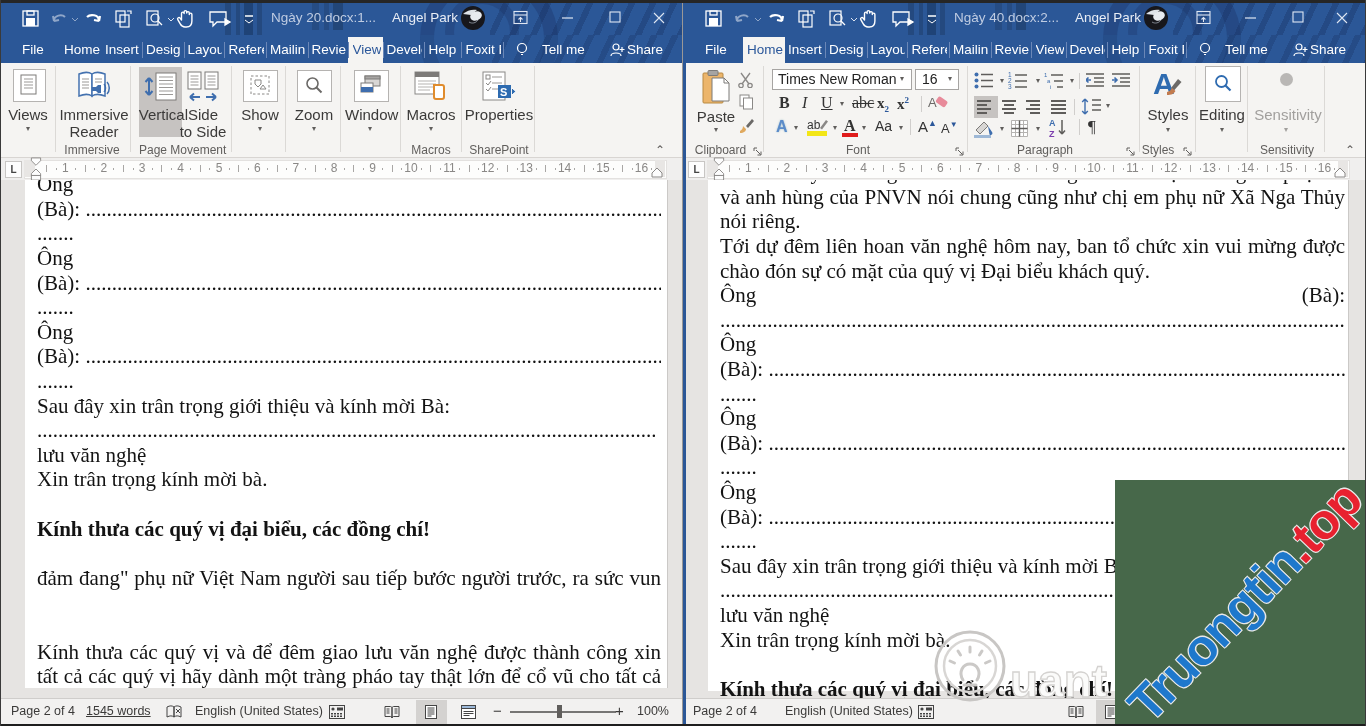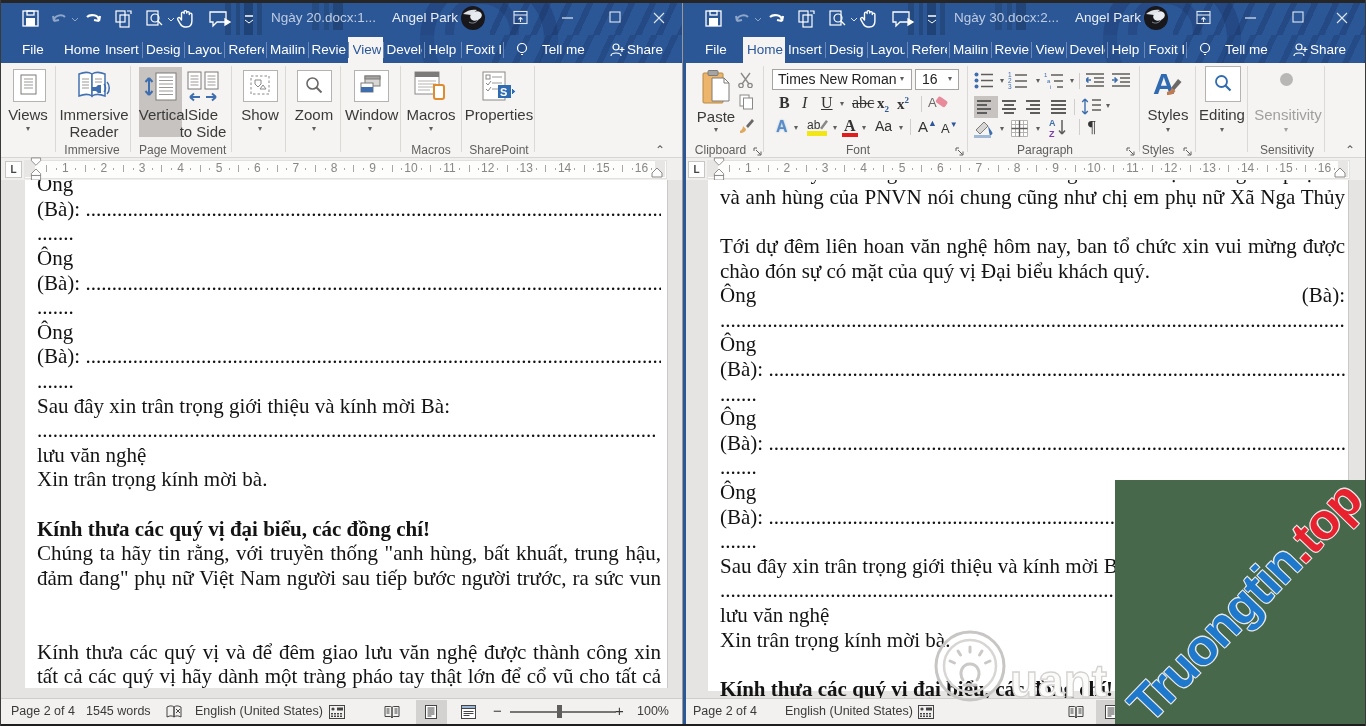--- a/index.html
+++ b/index.html
@@ -327,28 +327,27 @@
       <div class="ln " style="left:37px;top:139.8px;width:624px;">Ông</div>
       <div class="ln " style="left:37px;top:164.4px;width:624px;">(Bà): ............................................................................................................................................</div>
       <div class="ln " style="left:37px;top:189.0px;width:624px;">.......</div>
       <div class="ln " style="left:37px;top:213.6px;width:624px;">Sau đây xin trân trọng giới thiệu và kính mời Bà:</div>
       <div class="ln fx" style="left:37px;top:238.2px;width:624px;">
         <span style="overflow:hidden;flex:1 1 auto;margin-right:6px;">............................................................................................................................................</span>
       </div>
       <div class="ln " style="left:37px;top:262.8px;width:624px;">lưu văn nghệ</div>
       <div class="ln " style="left:37px;top:287.4px;width:624px;">Xin trân trọng kính mời bà.</div>
       <div class="ln " style="left:37px;top:336.6px;width:624px;"><b>Kính thưa các quý vị đại biểu, các đồng chí!</b></div>
-      <div class="ln j" style="left:37px;top:361.2px;width:624px;">Chúng ta hãy tin rằng, với truyền thống "anh hùng, bất khuất, trung hậu,</div>
       <div class="ln j" style="left:37px;top:385.8px;width:624px;">đảm đang" phụ nữ Việt Nam người sau tiếp bước người trước, ra sức vun</div>
       <div class="ln j" style="left:37px;top:484.2px;width:624px;">tất cả các quý vị hãy dành một tràng pháo tay thật lớn để cổ vũ cho tất cả</div>
       <div class="ln j" style="left:37px;top:459.6px;width:624px;">Kính thưa các quý vị và để đêm giao lưu văn nghệ được thành công xin</div>
     </div>
     <div class="status">
       <div class="st" style="left:11px;">Page 2 of 4</div>
-      <div class="st" style="left:86px;">1545 words</div>
+      <div class="st" style="left:86px;text-decoration:underline;">1545 words</div>
       <svg class="a" style="left:166px;top:6px" width="17" height="14" viewBox="0 0 17 14">
         <g fill="none" stroke="#444">
           <path d="M1 2 c3-1.5 5-1.5 7 0 v10 c-2-1.5-4-1.5-7 0 z M15 2 c-3-1.5-5-1.5-7 0 v10 c2-1.5 4-1.5 7 0 z"></path>
           <path d="M10 4 l4 4 M14 4 l-4 4"></path>
         </g>
       </svg>
       <div class="st" style="left:195px;">English (United States)</div>
       <svg class="a" style="left:329px;top:6px" width="16" height="14" viewBox="0 0 16 14">
         <rect x="0.5" y="0.5" width="15" height="13" fill="none" stroke="#444"></rect>
         <circle cx="4" cy="4" r="1.6" fill="#444"></circle>
@@ -433,21 +432,21 @@
 </g>
 <g fill="none" stroke="#ffffff" stroke-width="1.3">
 <path d="M190 4 h16 v10 h-9 l-4 4 v-4 h-3 z"></path>
           <path d="M205 11 l5 3 -5 3 z" fill="#fff"></path>
 </g>
 <g stroke="#ffffff">
           <path d="M225 8 h8" stroke-width="1.5"></path>
           <path d="M225 12 l4 3 4 -3" fill="none" stroke-width="1"></path>
         </g>
 </svg>
-      <div class="a" style="left:271px;top:10px;font-size:13.5px;color:#bfcce2;">Ngày 30.docx:2...</div>
+      <div class="a" style="left:271px;top:10px;font-size:13.5px;color:#bfcce2;">Ngày 40.docx:2...</div>
       <div class="a" style="left:392px;top:10px;font-size:13.5px;color:#e8edf5;">Angel Park</div>
       <svg class="a" style="left:461px;top:6px" width="24" height="24" viewBox="0 0 24 24">
         <circle cx="12" cy="12" r="12" fill="#17171c"></circle>
         <path d="M2 8 C6 4 12 3 16 4 L10 9 Z" fill="#dfe3e8"></path>
         <ellipse cx="15" cy="10" rx="6" ry="4.5" fill="#e8ebef" transform="rotate(-20 15 10)"></ellipse>
         <path d="M8 16 c3 2 7 1 9 -2" stroke="#9aa2ad" stroke-width="0.8" fill="none"></path>
       </svg>
       <svg class="a" style="left:510px;top:9px" width="160" height="18" viewBox="0 0 160 18">
         <g fill="none" stroke="#dfe6f2" stroke-width="1.1">
           <rect x="4" y="2.5" width="13" height="12"></rect>
@@ -770,20 +769,21 @@
       <div class="rtick" style="left:622.2px;"></div>
       <div class="rdot" style="left:612.6px;"></div>
       <div class="rdot" style="left:631.8px;"></div>
       <div class="rdot" style="left:651.0px;"></div>
     </div>
     <div class="doc">
       <div class="page" style="left:25px;top:0;width:640px;height:511px;"></div>
       <div class="a" style="left:665px;top:0;width:1px;height:511px;background:#cbc9c7;"></div>
       <div class="ln j" style="left:37px;top:-19.8px;width:625px;">hào về truyền thống đấu tranh anh dũng của dân tộc và người phụ nữ</div>
       <div class="ln j" style="left:37px;top:4.8px;width:625px;">và anh hùng của PNVN nói chung cũng như chị em phụ nữ Xã Nga Thủy</div>
+      <div class="ln " style="left:37px;top:29.4px;width:625px;">nói riêng.</div>
       <div class="ln j" style="left:37px;top:54.0px;width:625px;">Tới dự đêm liên hoan văn nghệ hôm nay, ban tổ chức xin vui mừng được</div>
       <div class="ln " style="left:37px;top:78.6px;width:625px;">chào đón sự có mặt của quý vị Đại biểu khách quý.</div>
       <div class="ln " style="left:37px;top:103.2px;width:625px;">
         <span style="float:left">Ông</span>
         <span style="float:right">(Bà):</span>
       </div>
       <div class="ln " style="left:37px;top:127.8px;width:625px;">............................................................................................................................................</div>
       <div class="ln " style="left:37px;top:152.4px;width:625px;">Ông</div>
       <div class="ln " style="left:37px;top:177.0px;width:625px;">(Bà): ............................................................................................................................................</div>
       <div class="ln " style="left:37px;top:201.6px;width:625px;">.......</div>

